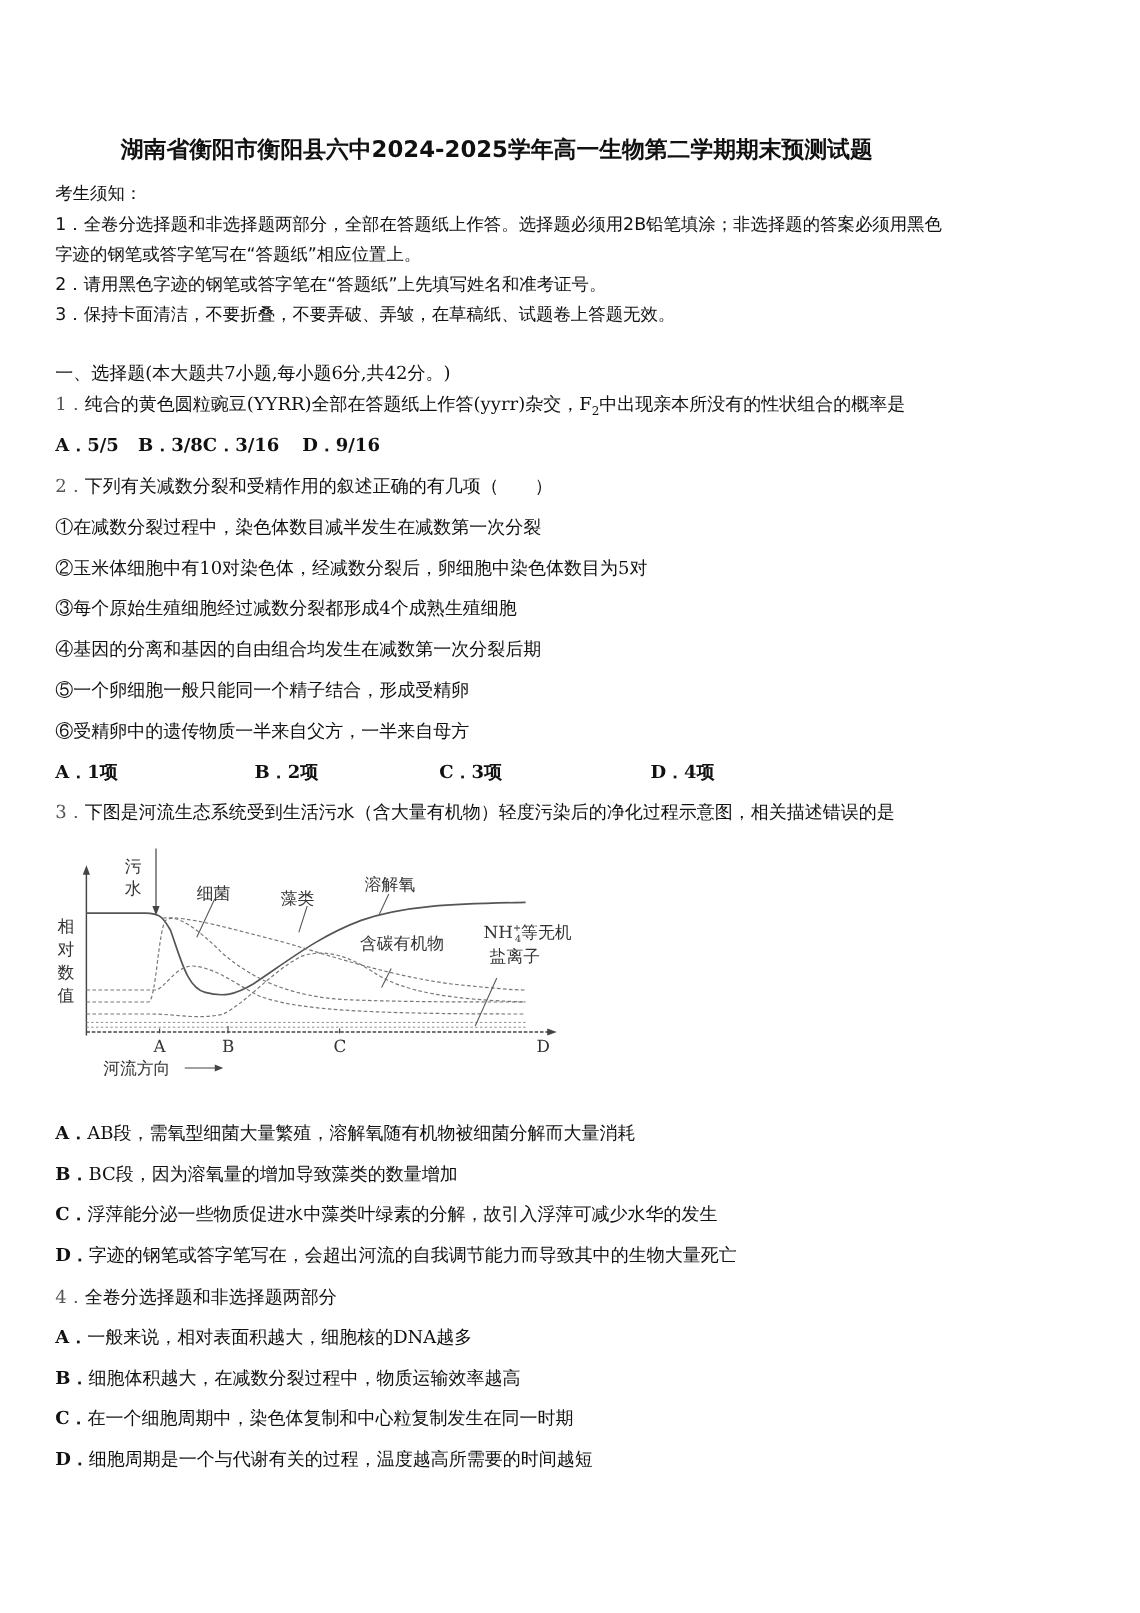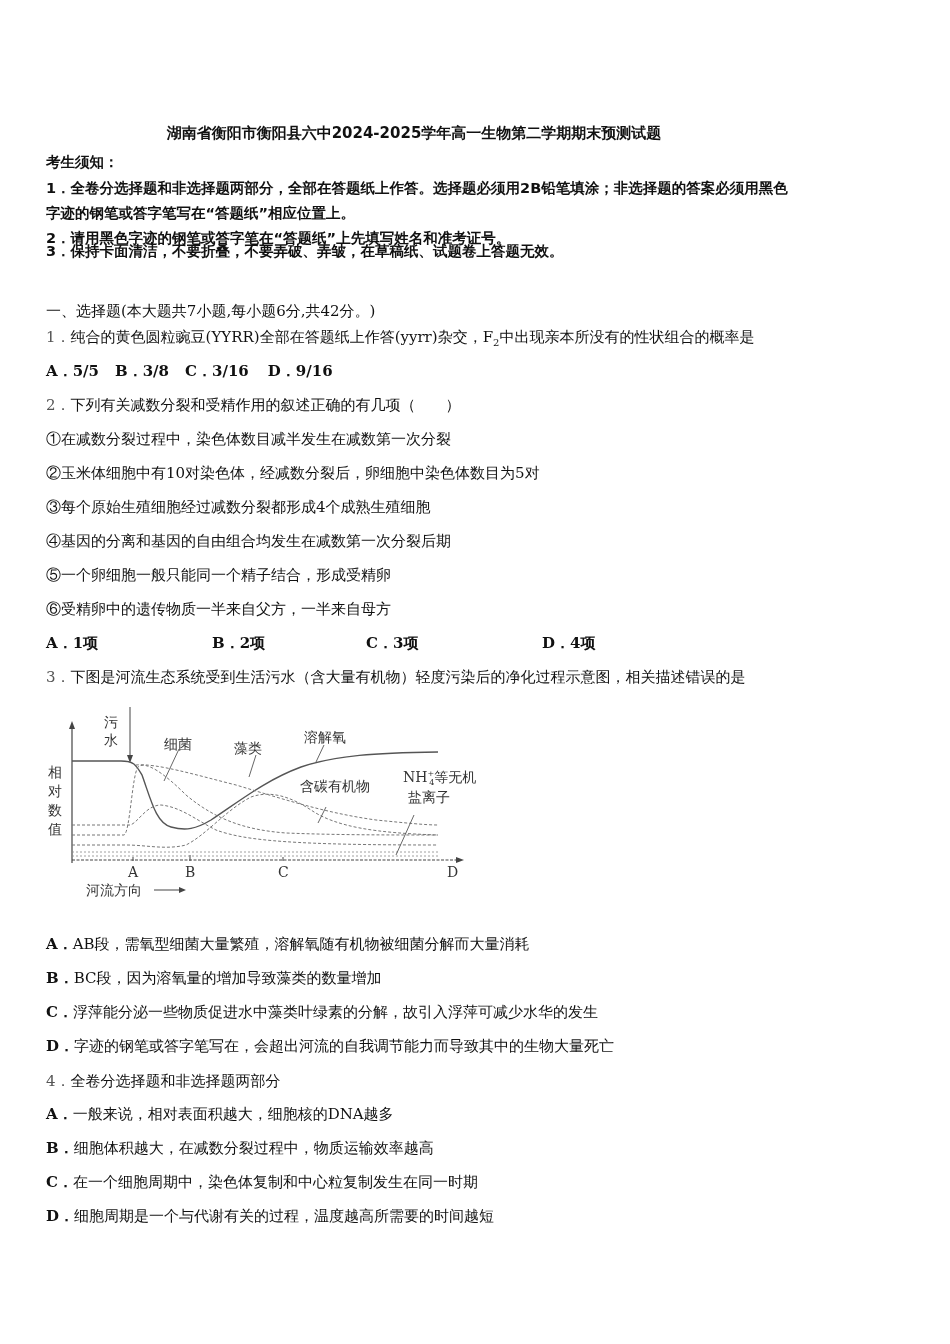--- a/index.html
+++ b/index.html
@@ -1,47 +1,47 @@
 <!DOCTYPE html>
 <html><head>
 <meta charset="utf-8">
 <style>
   html, body { margin:0; padding:0; background:#ffffff; }
   body { width:950px; height:1344px; position:relative; overflow:hidden;
          font-family:"DejaVu Serif","Liberation Serif",serif; color:#111; }
-  .title { position:absolute; left:0; top:124px; width:828px; text-align:center;
-           font-family:"DejaVu Sans","Liberation Sans",sans-serif; font-weight:bold; font-size:15px; letter-spacing:0px; }
+  .title { position:absolute; left:0; top:112px; width:828px; text-align:center;
+           font-family:"DejaVu Sans","Liberation Sans",sans-serif; font-weight:bold; font-size:19px; letter-spacing:0px; }
   .line { position:absolute; left:46px; font-size:15px; line-height:20px; white-space:nowrap; }
-  .notice { font-family:"DejaVu Sans","Liberation Sans",sans-serif; font-size:14.5px;font-weight:bold; }
+  .notice { font-family:"DejaVu Sans","Liberation Sans",sans-serif; font-size:14.5px; }
   .q { font-size:15px; }
   .qnum { color:#555; }
   .opt { font-weight:bold; }
   .opts-row span.o { display:inline-block; }
   .figure { position:absolute; left:46px; top:705px; width:440px; height:195px; }
   .figure svg { width:100%; height:100%; }
   .fig-label { font-family:"DejaVu Serif","Liberation Serif",serif; font-size:14px; fill:#333; }
 </style>
 </head>
 <body>
 
 <div class="title">湖南省衡阳市衡阳县六中2024-2025学年高一生物第二学期期末预测试题</div>
 
 <div class="line notice" style="top:152px">考生须知：</div>
 <div class="line notice" style="top:178px">1．全卷分选择题和非选择题两部分，全部在答题纸上作答。选择题必须用2B铅笔填涂；非选择题的答案必须用黑色</div>
 <div class="line notice" style="top:203px">字迹的钢笔或答字笔写在“答题纸”相应位置上。</div>
 <div class="line notice" style="top:228px">2．请用黑色字迹的钢笔或答字笔在“答题纸”上先填写姓名和准考证号。</div>
-<div class="line notice" style="top:241px">3．保持卡面清洁，不要折叠，不要弄破、弄皱，在草稿纸、试题卷上答题无效。</div>
+<div class="line notice" style="top:253px">3．保持卡面清洁，不要折叠，不要弄破、弄皱，在草稿纸、试题卷上答题无效。</div>
 
 <div class="line q" style="top:301px">一、选择题(本大题共7小题,每小题6分,共42分。)</div>
 
 <div class="line q" style="top:327px">
   <span class="qnum">1．</span><span>纯合的黄色圆粒豌豆(YYRR)全部在答题纸上作答(yyrr)杂交，F</span><sub style="font-size:10px">2</sub><span>中出现亲本所没有的性状组合的概率是</span>
 </div>
 <div class="line q opts-row" style="top:361px; font-weight:bold">
-  <span class="o" style="margin-right:16px"><span>A．</span><span>5/5</span></span><span class="o" style="margin-right:16px"><span>B．</span><span>3/8</span></span><span class="o" style="margin-right:19px"><span>C．</span><span>3/16</span></span><span class="o"><span>D．</span><span>9/16</span></span>
+  <span class="o" style="margin-right:16px"><span>A．</span><span>5/5</span></span><span class="o" style=""><span>B．</span><span>3/8</span></span><span class="o" style="margin-right:19px"><span>C．</span><span>3/16</span></span><span class="o"><span>D．</span><span>9/16</span></span>
 </div>
 
 <div class="line q" style="top:395px">
   <span class="qnum">2．</span><span>下列有关减数分裂和受精作用的叙述正确的有几项（　　）</span>
 </div>
 <div class="line q" style="top:429px"><span>①</span><span>在减数分裂过程中，染色体数目减半发生在减数第一次分裂</span></div>
 <div class="line q" style="top:463px"><span>②</span><span>玉米体细胞中有10对染色体，经减数分裂后，卵细胞中染色体数目为5对</span></div>
 <div class="line q" style="top:497px"><span>③</span><span>每个原始生殖细胞经过减数分裂都形成4个成熟生殖细胞</span></div>
 <div class="line q" style="top:531px"><span>④</span><span>基因的分离和基因的自由组合均发生在减数第一次分裂后期</span></div>
 <div class="line q" style="top:565px"><span>⑤</span><span>一个卵细胞一般只能同一个精子结合，形成受精卵</span></div>

